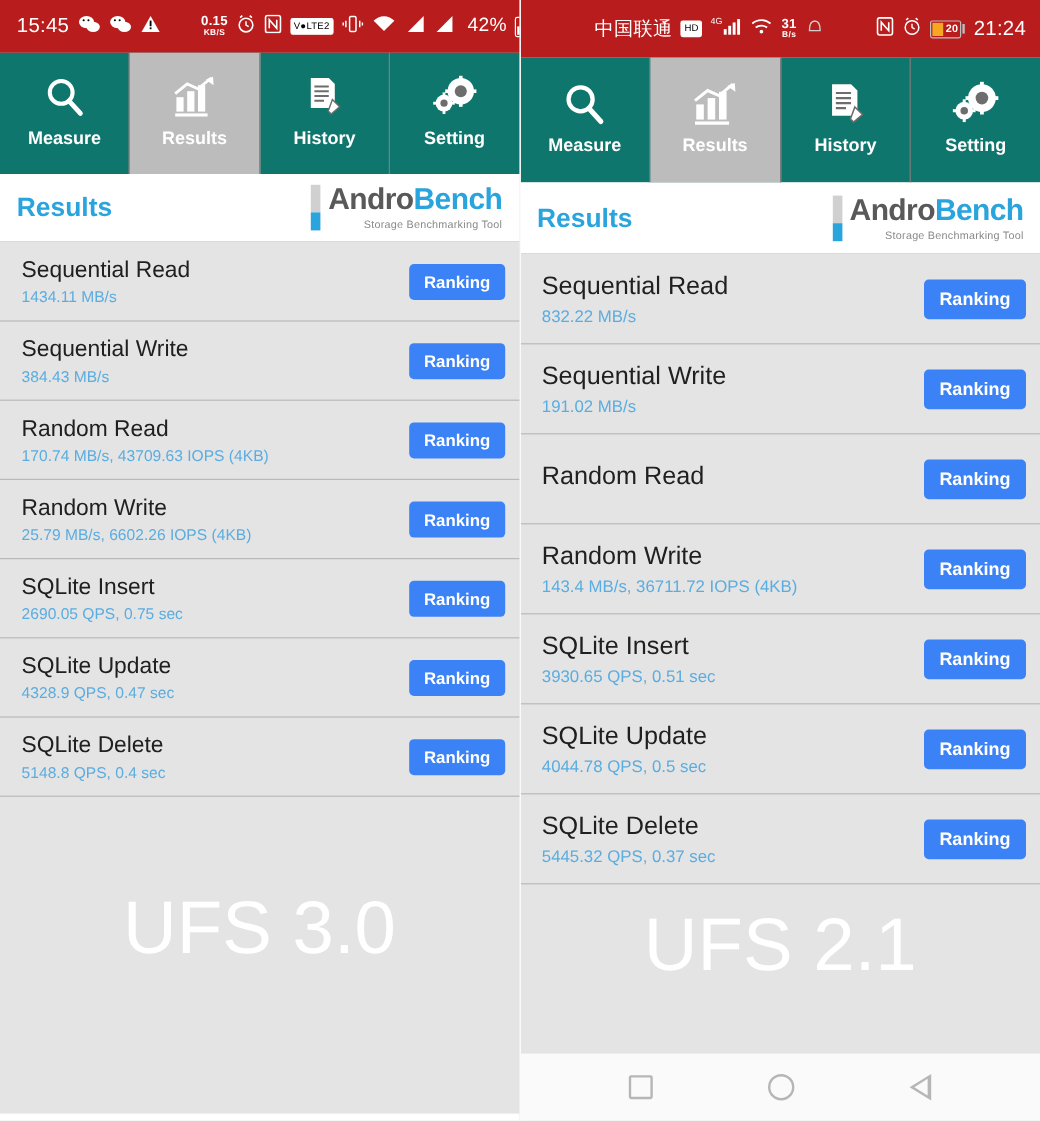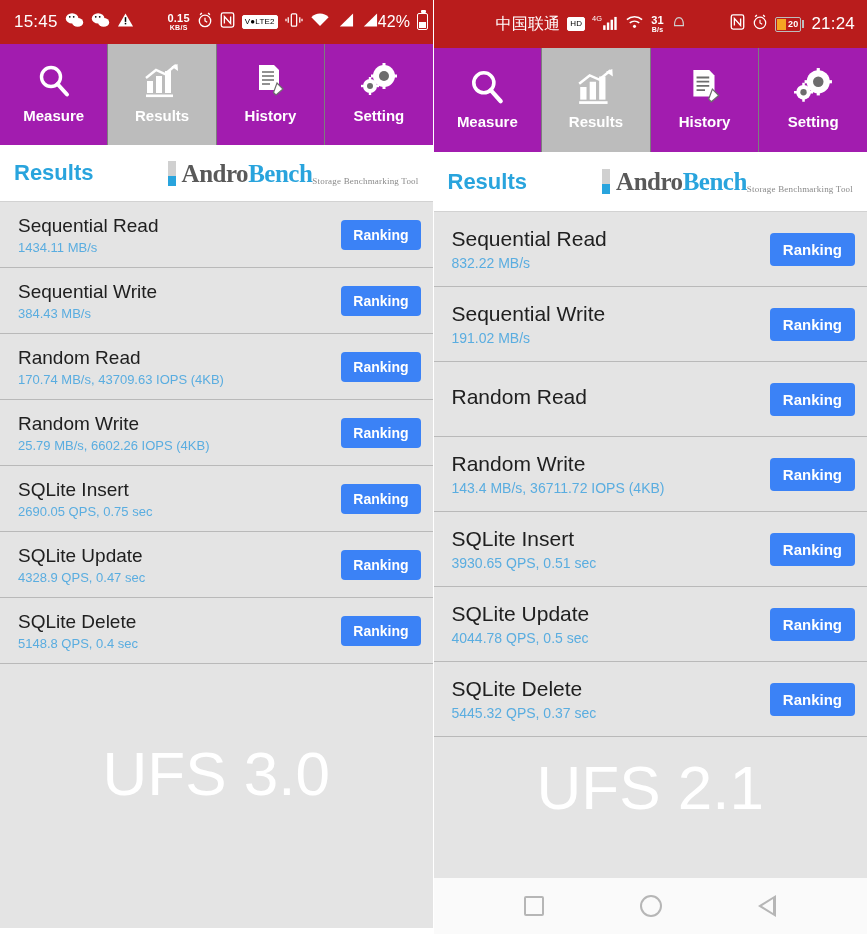--- a/index.html
+++ b/index.html
@@ -20,21 +20,21 @@
   .statusbar {
     background: #b91c1c; color: #fff;
     display: flex; align-items: center;
     font-size: 16px; letter-spacing: .2px;
     width: 100%;
   }
   .phone.left  .statusbar { height: 44px; padding: 0 10px 0 14px; }
   .phone.right .statusbar { height: 48px; padding: 0 12px; }
   .sb-left  { display: flex; align-items: center; gap: 7px; }
   .sb-mid   { display: flex; align-items: center; gap: 7px; }
-  .sb-right { display: flex; gap: 7px; margin-left: auto; }
+  .sb-right { display: flex; align-items: center; gap: 7px; margin-left: auto; padding-left: 12px; }
   .sb-time { font-size: 17px; }
   .sb-carrier { font-size: 16px; }
   .sb-rate { display: flex; flex-direction: column; align-items: center; line-height: 1; }
   .sb-rate .v { font-size: 11px; font-weight: bold; }
   .sb-rate .u { font-size: 7px; font-weight: bold; letter-spacing: .3px; }
   .sb-pct { font-size: 16px; }
   .glyph { display: inline-block; }
   .chip {
     border: 1.5px solid #fff; border-radius: 2px;
     font-size: 8px; font-weight: normal; line-height: 1;
@@ -53,21 +53,21 @@
   .batt-num {
     width: 26px; height: 15px; border: 1.5px solid #bdbdbd; border-radius: 2px;
     display: inline-flex; align-items: center; justify-content: flex-end;
     font-size: 9px; font-weight: bold; color: #fff; position: relative; padding-right: 2px;
   }
   .batt-num i { position: absolute; left: 1px; top: 1px; bottom: 1px; width: 9px; background: #f5a623; }
   .batt-num span { position: relative; }
   .batt-tip { width: 2px; height: 8px; background: #bdbdbd; display: inline-block; margin-left: 1px; }
 
   
-  .tabbar { display: flex; width: 100%; background: #a21caf; }
+  .tabbar { display: flex; width: 100%; background: #0f766e; }
   .phone.left  .tabbar { height: 101px; }
   .phone.right .tabbar { height: 104px; }
   .tab {
     flex: 1; display: flex; flex-direction: column;
     align-items: center; justify-content: center;
     color: #ffffff; gap: 4px;
     border-right: 1px solid #7d7d7d;
     padding-bottom: 6px;
   }
   .tab:last-child { border-right: none; }
@@ -82,21 +82,21 @@
     padding: 0 14px;
     border-bottom: 1px solid #d2d2d2;
   }
   .phone.left  .apphdr { height: 57px; }
   .phone.right .apphdr { height: 60px; }
   .apphdr .title { color: #29a4dd; font-size: 22px; font-weight: bold; }
   .logo { display: flex; align-items: stretch; gap: 6px; }
   .logo .bars { display: flex; flex-direction: column; width: 8px; }
   .logo .bars .b1 { flex: 1.6; background: #d0d0d0; }
   .logo .bars .b2 { flex: 1; background: #29a4dd; }
-  .logo .words { display: flex; flex-direction: row; align-items: flex-end; line-height: 1; font-family: Liberation Serif, serif; }
+  .logo .words { display: flex; flex-direction: column; align-items: flex-end; line-height: 1; }
   .logo .w1 { font-size: 25px; font-weight: bold; letter-spacing: -.5px; }
   .logo .w1 .a { color: #595959; }
   .logo .w1 .b { color: #29a4dd; }
   .logo .w2 { font-size: 9px; color: #8a8a8a; margin-top: 4px; letter-spacing: .2px; }
 
   
   .list { background: #e4e4e4; width: 100%; }
   .row {
     display: flex; align-items: center; justify-content: space-between;
     border-bottom: 1px solid #b9b9b9;

